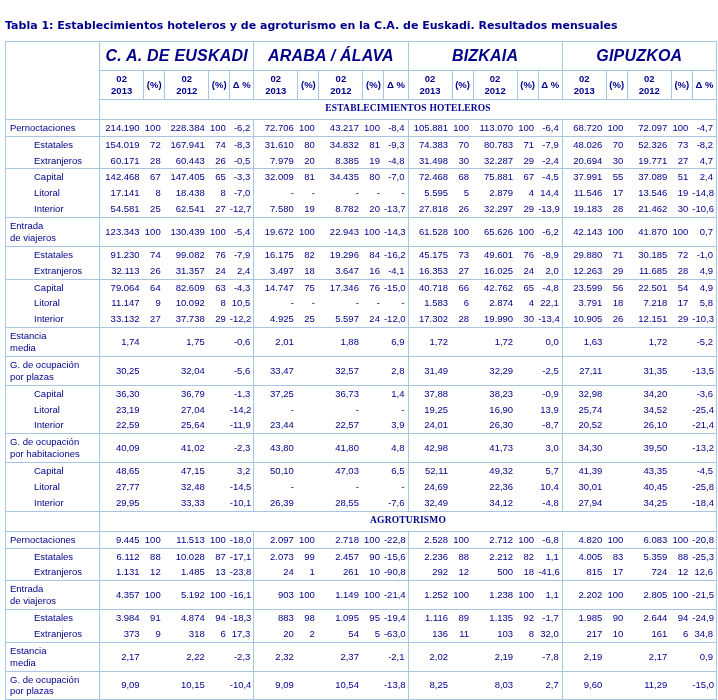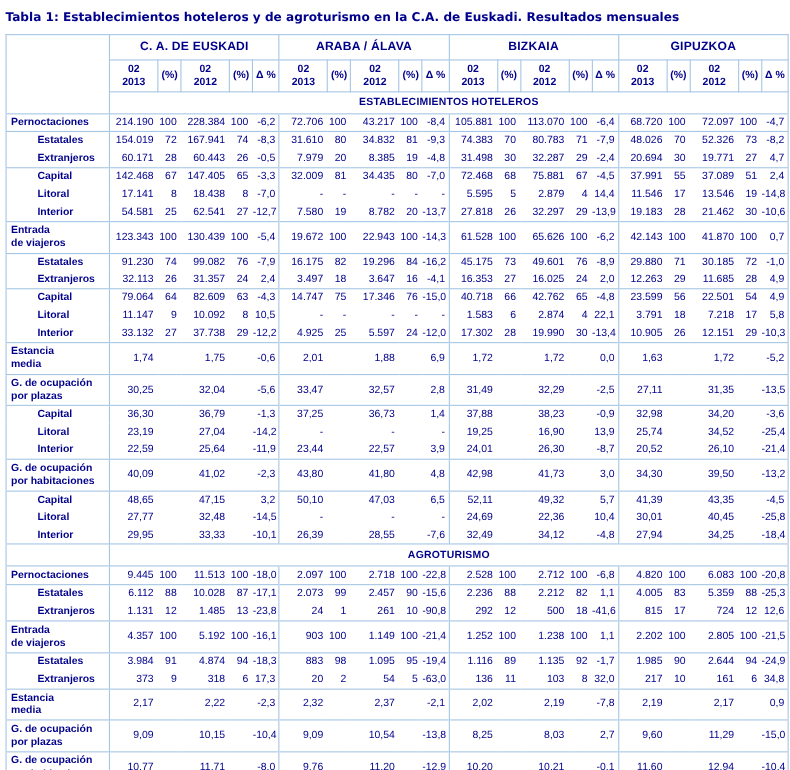--- a/index.html
+++ b/index.html
@@ -7,53 +7,53 @@
   html,body { margin:0; padding:0; background:#ffffff; }
   body {
     width:718px; height:700px; overflow:hidden;
     font-family:"Liberation Sans", sans-serif;
     color:var(--navy);
   }
   .page { padding:3px 2px 0 2px; }
   .title {
     font-family:"DejaVu Sans", sans-serif;
     font-weight:bold; font-size:11px; color:var(--navy);
-    margin:6px 0 9px 3px; letter-spacing:0px;
+    margin:16px 0 9px 3px; letter-spacing:0px;
   }
   table.results {
     border-collapse:collapse; table-layout:fixed;
     width:712px; margin-left:3px;
     border:1px solid var(--bd);
     background:#ffffff;
   }
   td {
     font-size:9.5px; line-height:1.25; color:var(--navy);
     padding:2px 2px 2px 0; overflow:hidden;
     white-space:pre-line; vertical-align:middle;
   }
   td.hd {
     border:1px solid var(--bd);
     text-align:center; font-weight:bold; padding:2px 0;
     white-space:pre-line;
   }
-  td.region { font-size:11px; padding:4px 0; letter-spacing:0.2px; }
+  td.region { font-size:16px; padding:4px 0; letter-spacing:0.2px;font-style:italic; }
   td.corner { border:none; }
   td.sec {
     text-align:center; font-weight:bold; padding:3px 0;
     letter-spacing:0.2px;
   }
   td.lab { text-align:left; padding-left:4px; white-space:pre-line; }
-  td.lab.main { font-weight:bold; }
-  td.lab.sub  { padding-left:28px; font-weight:bold; }
+  td.lab.main { font-weight:normal; }
+  td.lab.sub  { padding-left:28px; font-weight:normal; }
   td.v { text-align:right; padding-right:4px; }
   td.p { text-align:right; padding-right:4px; }
   td.d { text-align:right; padding-right:3px; }
   td.gl { border-left:1px solid var(--bd); }
   tr.sep td { border-top:1px solid var(--bd); }
-  tr.secrow td { height:20px; }
+  tr.secrow td { height:20px;font-family:Liberation Serif, serif; }
 </style>
 </head>
 <body>
 
 <div class="page">
   <div class="title">Tabla 1: Establecimientos hoteleros y de agroturismo en la C.A. de Euskadi. Resultados mensuales</div>
   <table class="results">
     <colgroup>
         <col style="width: 94px;">
         <col style="width: 44px;">

